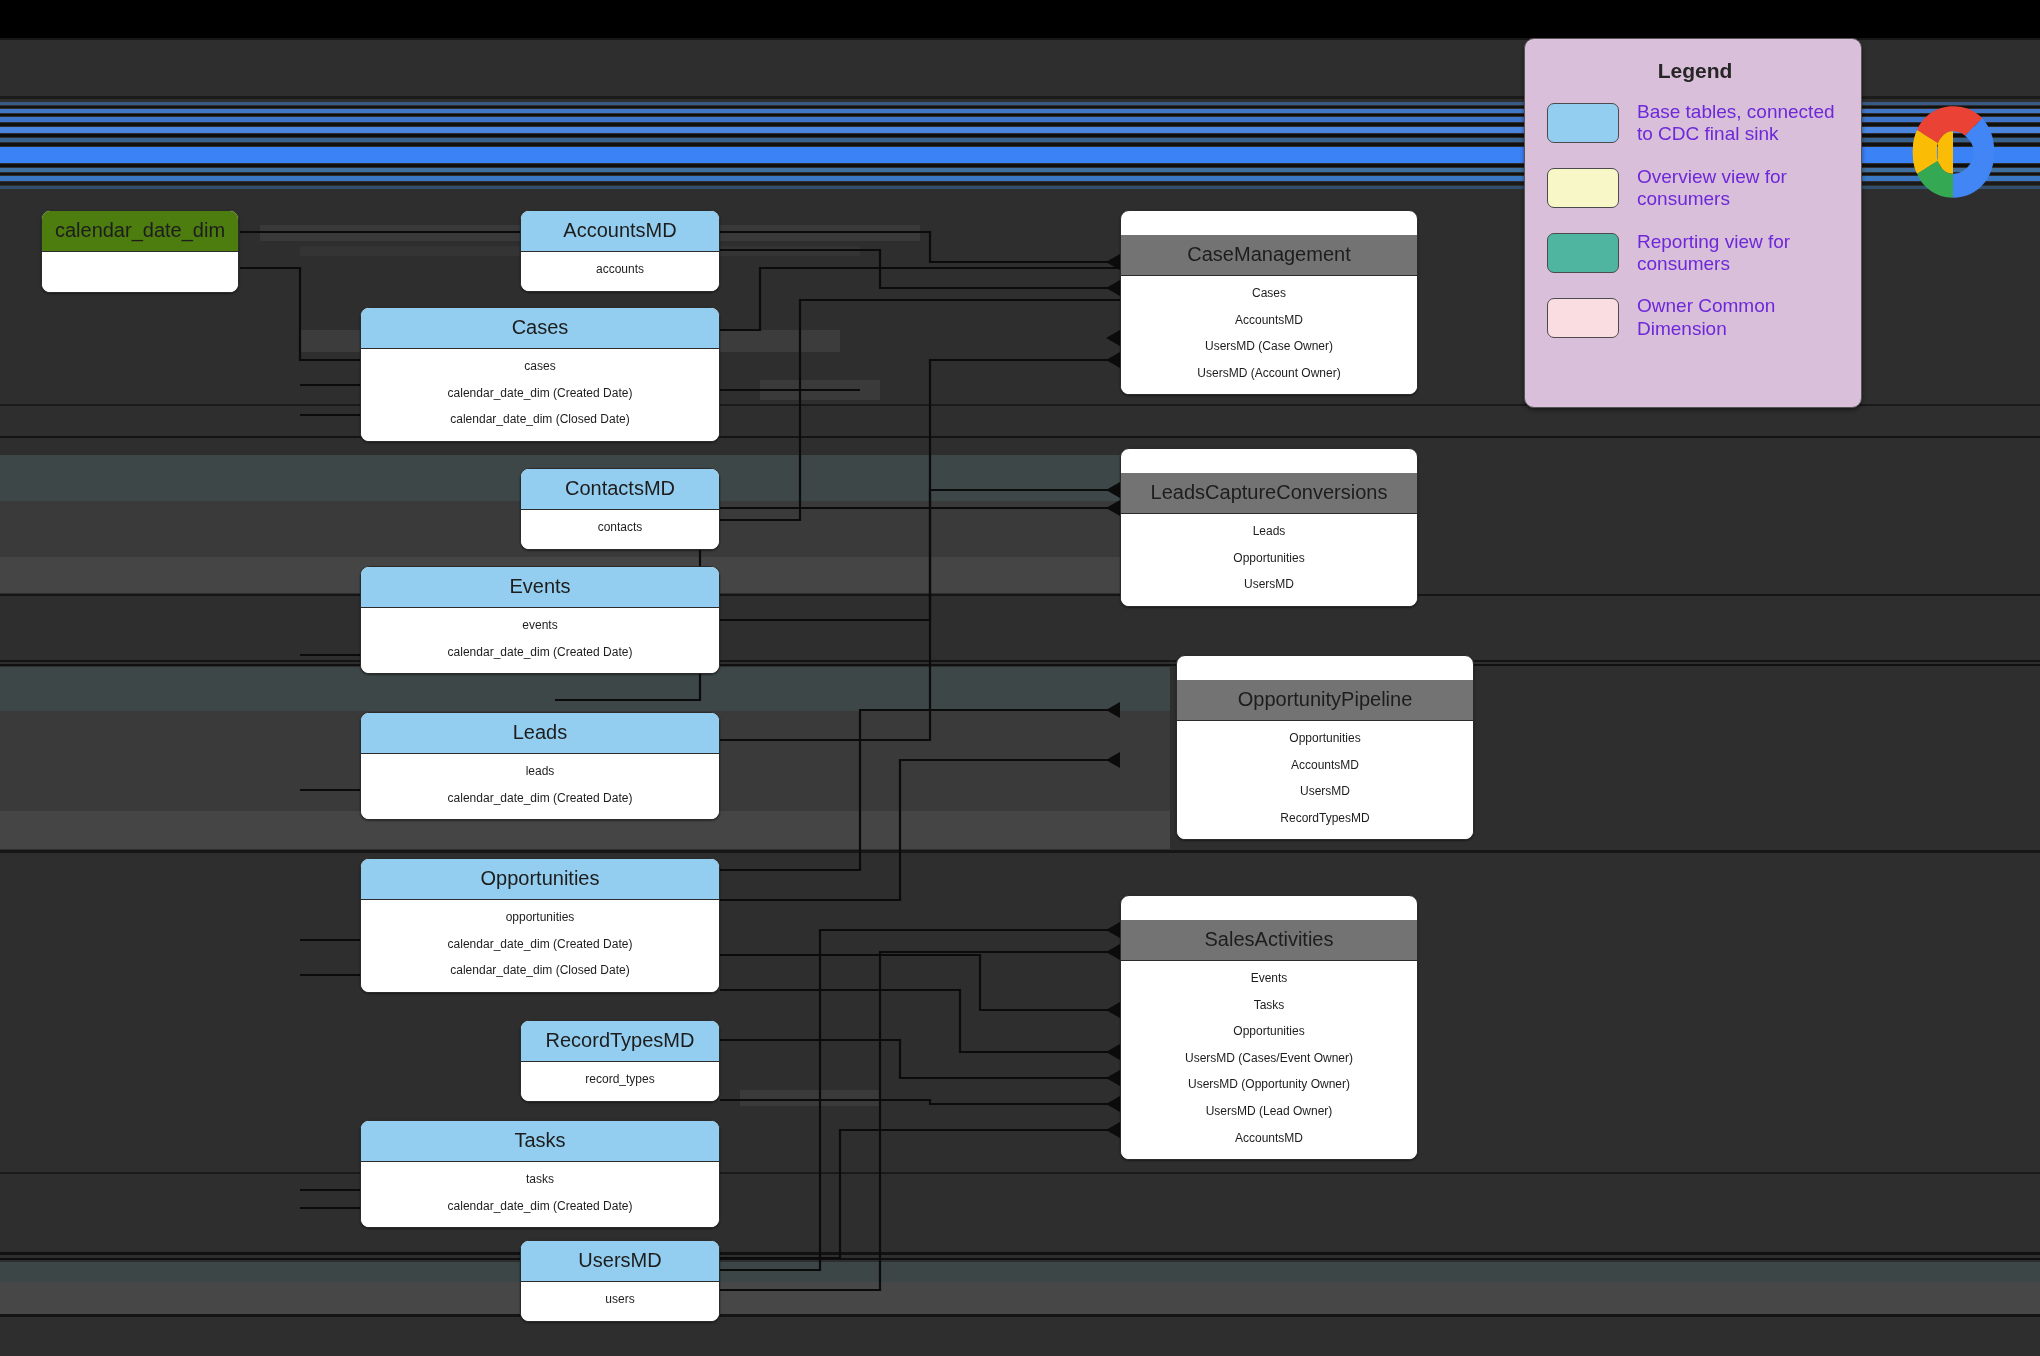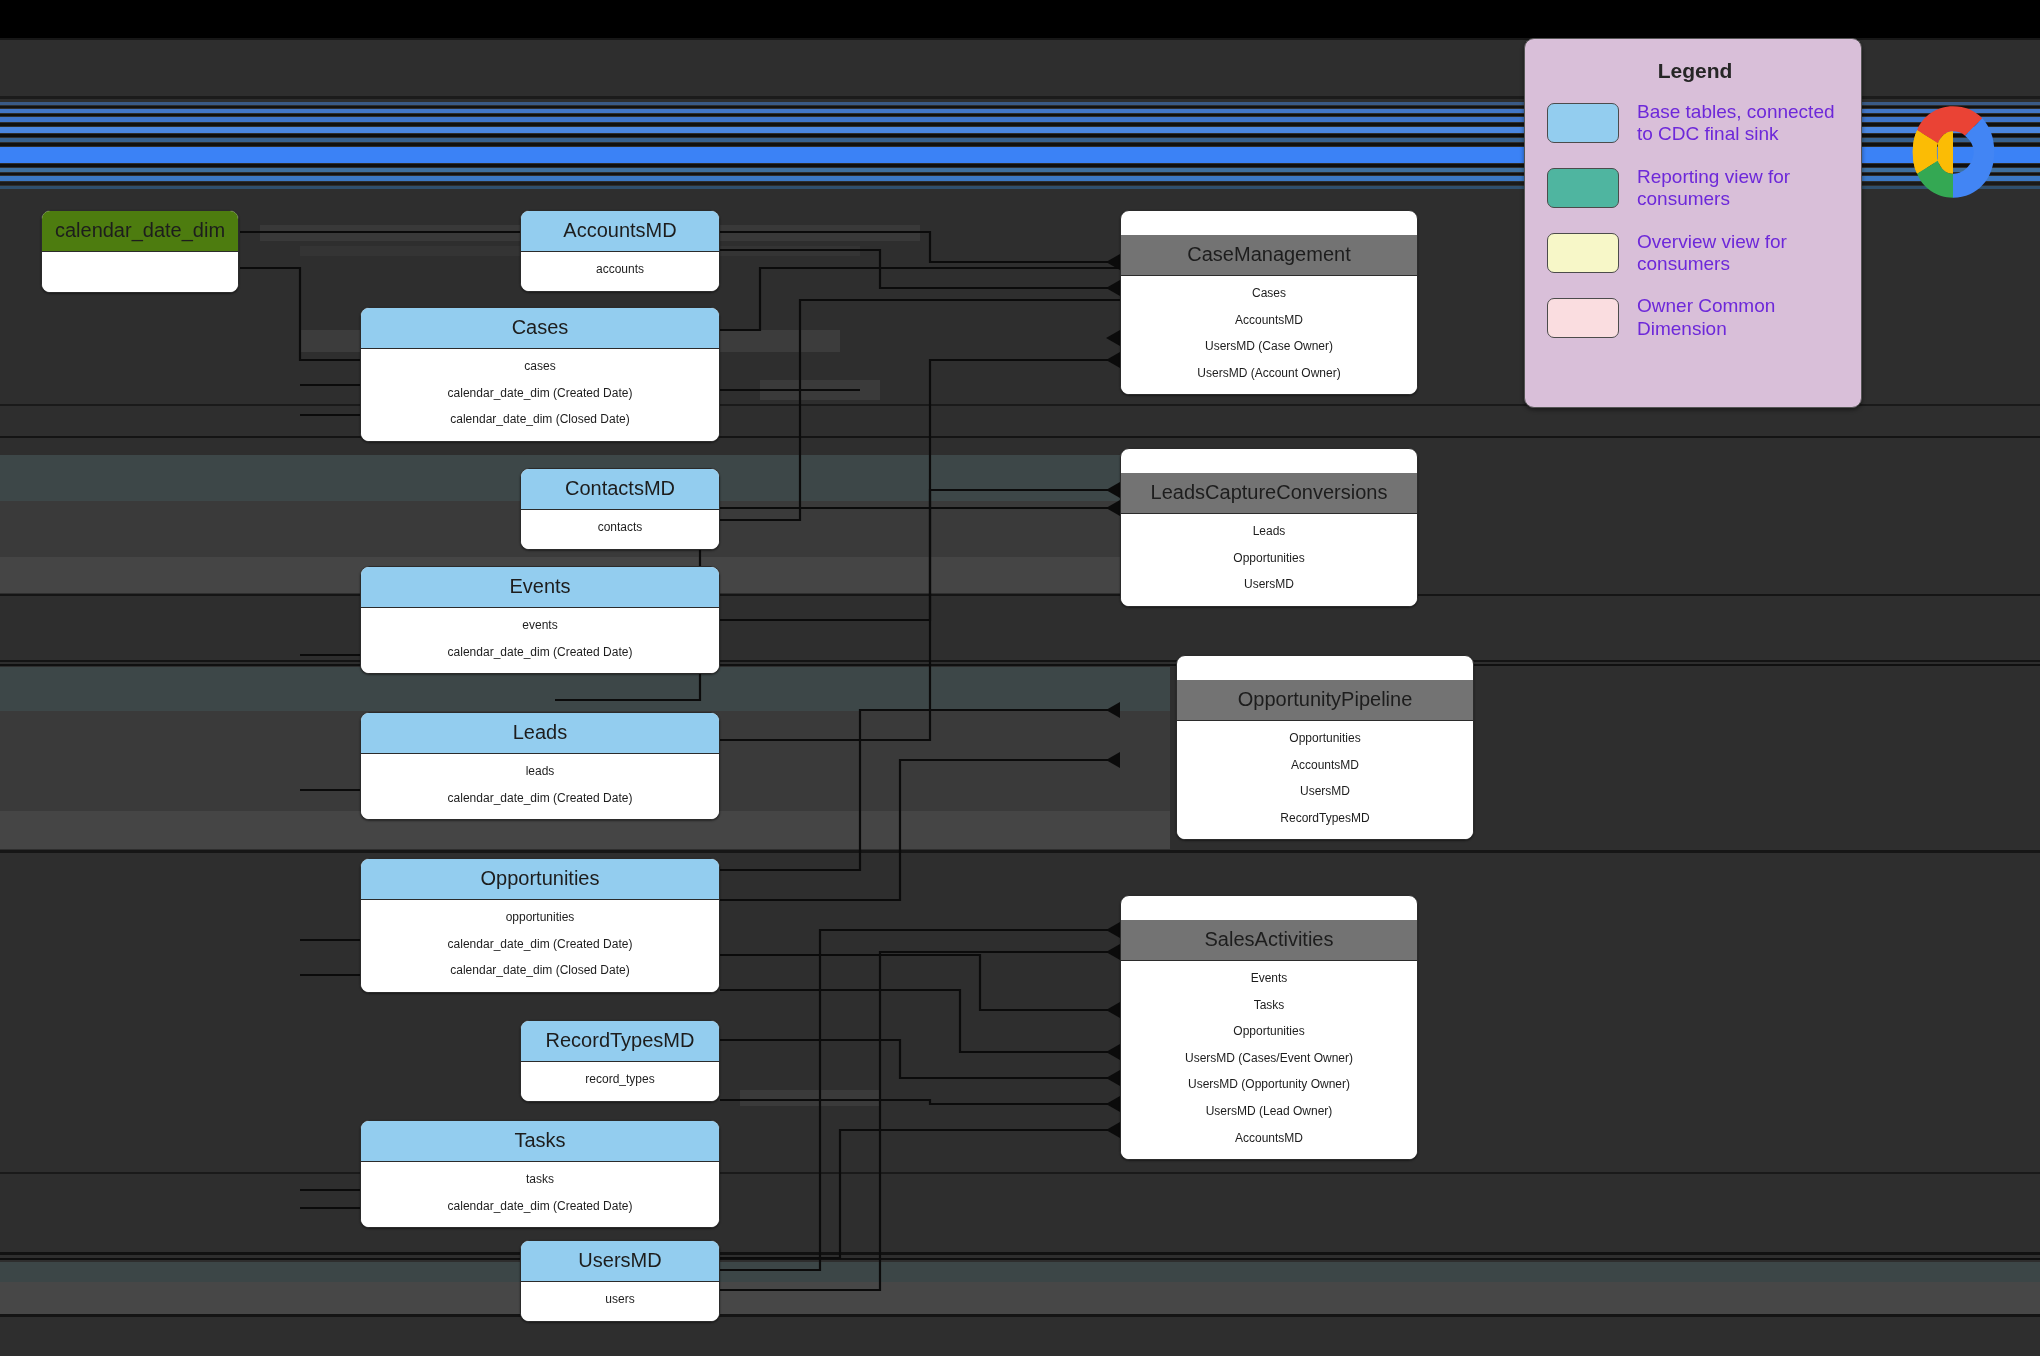--- a/index.html
+++ b/index.html
@@ -277,27 +277,27 @@
 
   <div id="legend">
     <div class="title">Legend</div>
 
     <div class="leg-row">
       <div class="swatch" style="background:#93cdef;"></div>
       <div class="leg-label">Base tables, connected to CDC final sink</div>
     </div>
 
     <div class="leg-row">
+      <div class="swatch" style="background:#f7f7c8;"></div>
+      <div class="leg-label">Overview view for consumers</div>
+    </div>
+
+    <div class="leg-row">
       <div class="swatch" style="background:#4fb5a0;"></div>
       <div class="leg-label">Reporting view for consumers</div>
-    </div>
-
-    <div class="leg-row">
-      <div class="swatch" style="background:#f7f7c8;"></div>
-      <div class="leg-label">Overview view for consumers</div>
     </div>
 
     <div class="leg-row">
       <div class="swatch" style="background:#fadde0;"></div>
       <div class="leg-label">Owner Common Dimension</div>
     </div>
   </div>
 
   <svg id="gclogo" viewBox="0 0 100 92">
     <path d="M50 4 C35 4 22 13 17 26 L36 38 C39 31 44 27 50 27 C54 27 58 28 61 31 L77 15 C70 8 61 4 50 4 Z" fill="#ea4335"></path>

